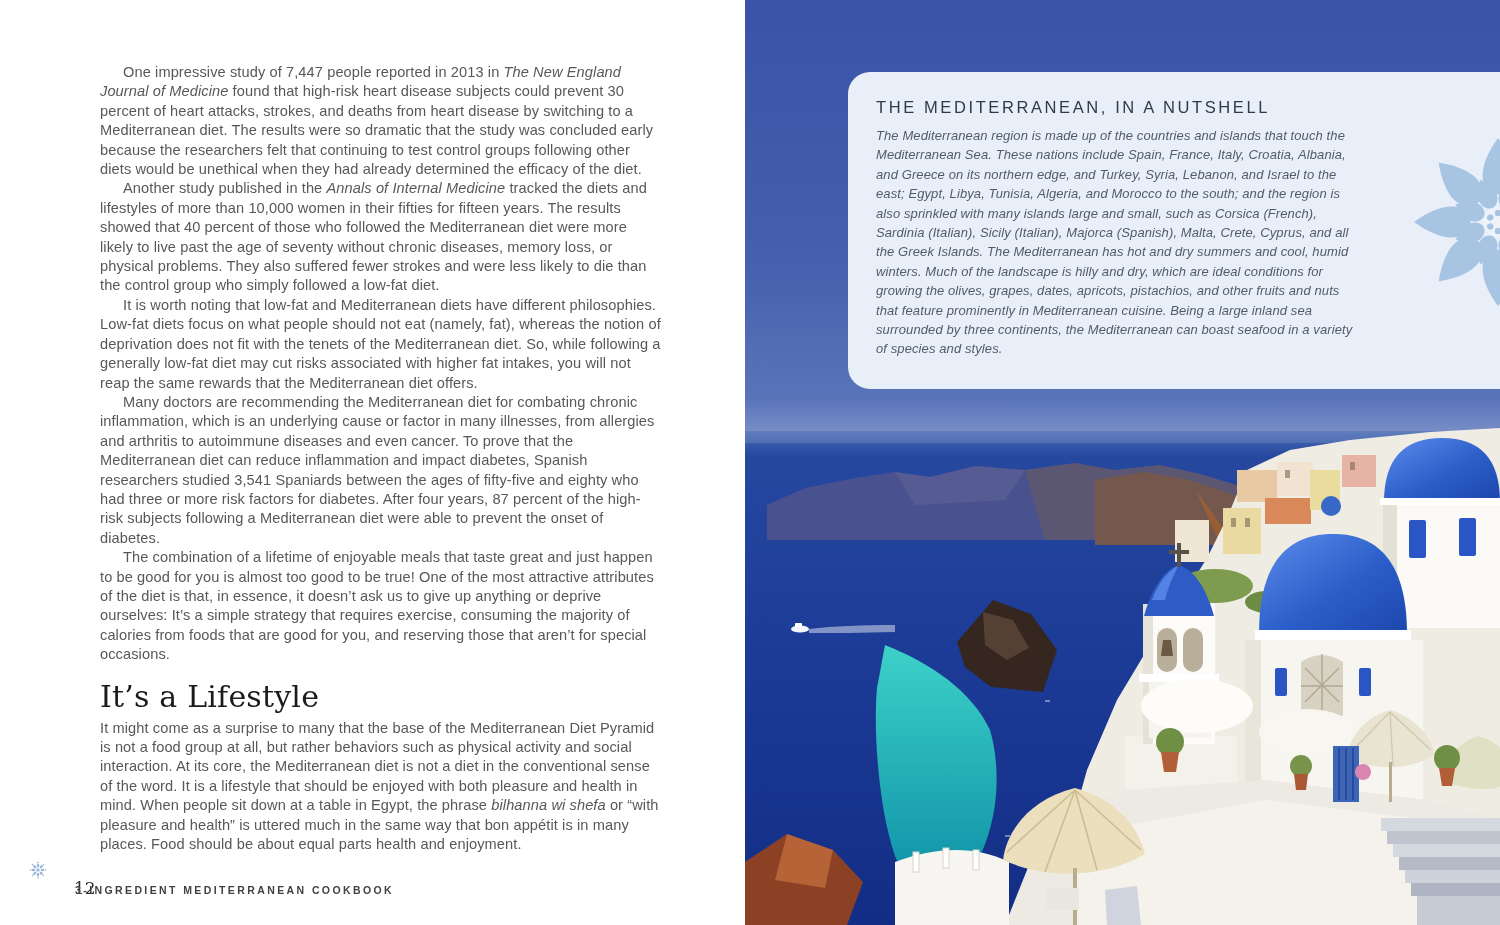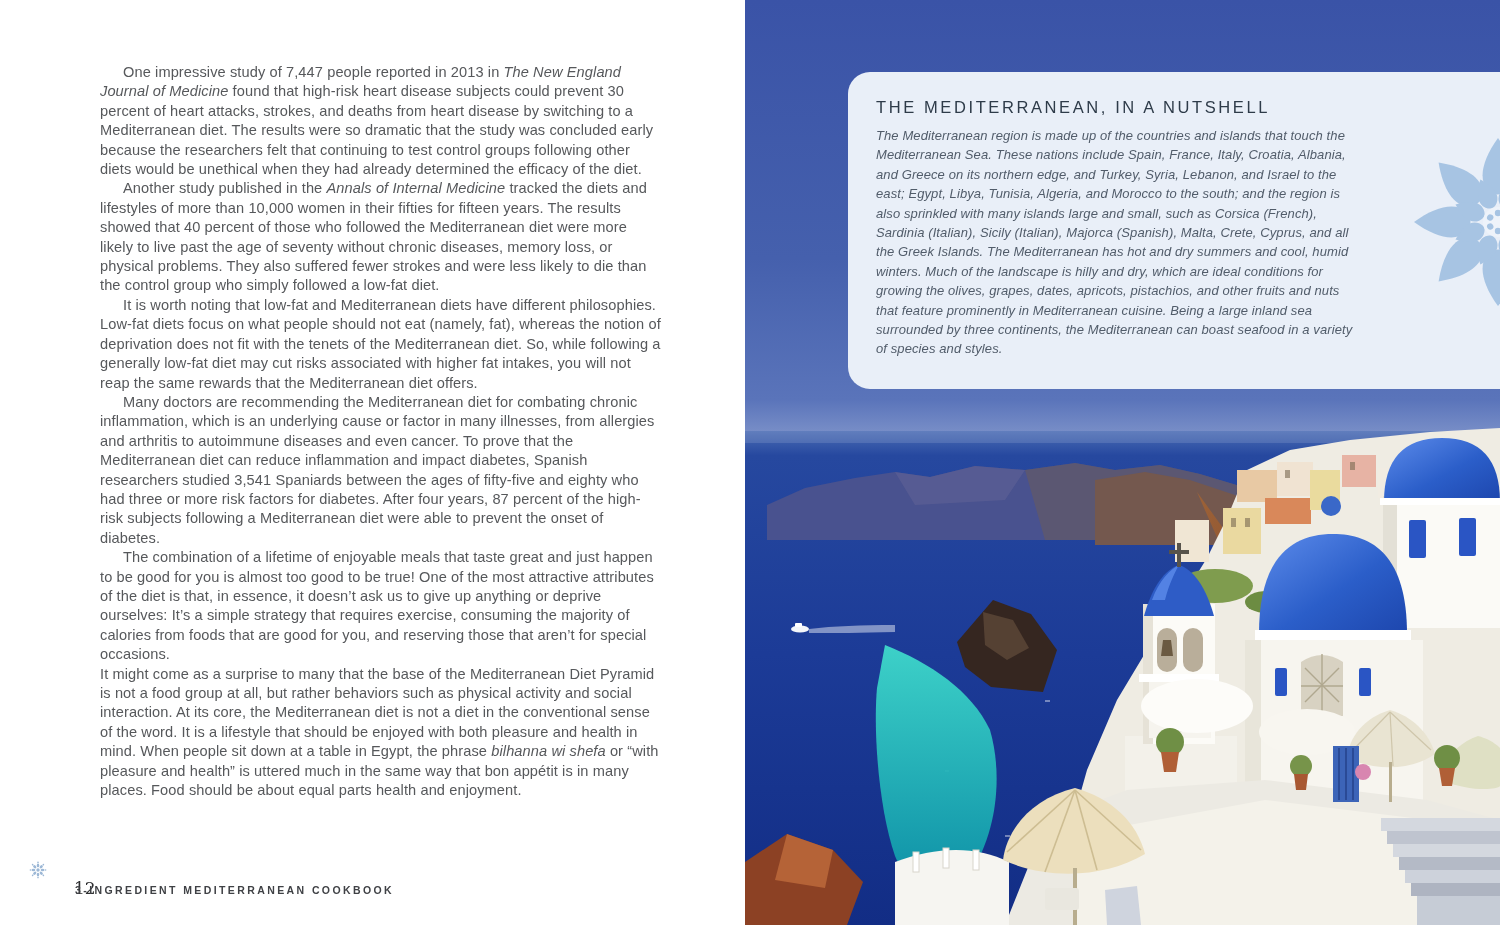--- a/index.html
+++ b/index.html
@@ -47,20 +47,21 @@
 <div class="page">
 
   <div class="article">
     <div>
         <p class="body-para indent"><span>One impressive study of 7,447 people reported in 2013 in </span><span class="it">The New England Journal of Medicine</span><span> found that high-risk heart disease subjects could prevent 30 percent of heart attacks, strokes, and deaths from heart disease by switching to a Mediterranean diet. The results were so dramatic that the study was concluded early because the researchers felt that continuing to test control groups following other diets would be unethical when they had already determined the efficacy of the diet.</span></p>
         <p class="body-para indent"><span>Another study published in the </span><span class="it">Annals of Internal Medicine</span><span> tracked the diets and lifestyles of more than 10,000 women in their fifties for fifteen years. The results showed that 40 percent of those who followed the Mediterranean diet were more likely to live past the age of seventy without chronic diseases, memory loss, or physical problems. They also suffered fewer strokes and were less likely to die than the control group who simply followed a low-fat diet.</span></p>
         <p class="body-para indent"><span>It is worth noting that low-fat and Mediterranean diets have different philosophies. Low-fat diets focus on what people should not eat (namely, fat), whereas the notion of deprivation does not fit with the tenets of the Mediterranean diet. So, while following a generally low-fat diet may cut risks associated with higher fat intakes, you will not reap the same rewards that the Mediterranean diet offers.</span></p>
         <p class="body-para indent"><span>Many doctors are recommending the Mediterranean diet for combating chronic inflammation, which is an underlying cause or factor in many illnesses, from allergies and arthritis to autoimmune diseases and even cancer. To prove that the Mediterranean diet can reduce inflammation and impact diabetes, Spanish researchers studied 3,541 Spaniards between the ages of fifty-five and eighty who had three or more risk factors for diabetes. After four years, 87 percent of the high-risk subjects following a Mediterranean diet were able to prevent the onset of diabetes.</span></p>
         <p class="body-para indent"><span>The combination of a lifetime of enjoyable meals that taste great and just happen to be good for you is almost too good to be true! One of the most attractive attributes of the diet is that, in essence, it doesn’t ask us to give up anything or deprive ourselves: It’s a simple strategy that requires exercise, consuming the majority of calories from foods that are good for you, and reserving those that aren’t for special occasions.</span></p>
       </div>
+    <h2 class="section-heading">It’s a Lifestyle</h2>
     <div>
         <p class="body-para"><span>It might come as a surprise to many that the base of the Mediterranean Diet Pyramid is not a food group at all, but rather behaviors such as physical activity and social interaction. At its core, the Mediterranean diet is not a diet in the conventional sense of the word. It is a lifestyle that should be enjoyed with both pleasure and health in mind. When people sit down at a table in Egypt, the phrase </span><span class="it">bilhanna wi shefa</span><span> or “with pleasure and health” is uttered much in the same way that bon appétit is in many places. Food should be about equal parts health and enjoyment.</span></p>
       </div>
   </div>
 
   <div class="footer">
     <svg class="footer-flower" width="18" height="18" viewBox="-9 -9 18 18">
       <g fill="var(--footer-accent)">
         <circle r="1.7"></circle>
         <g id="fp">

